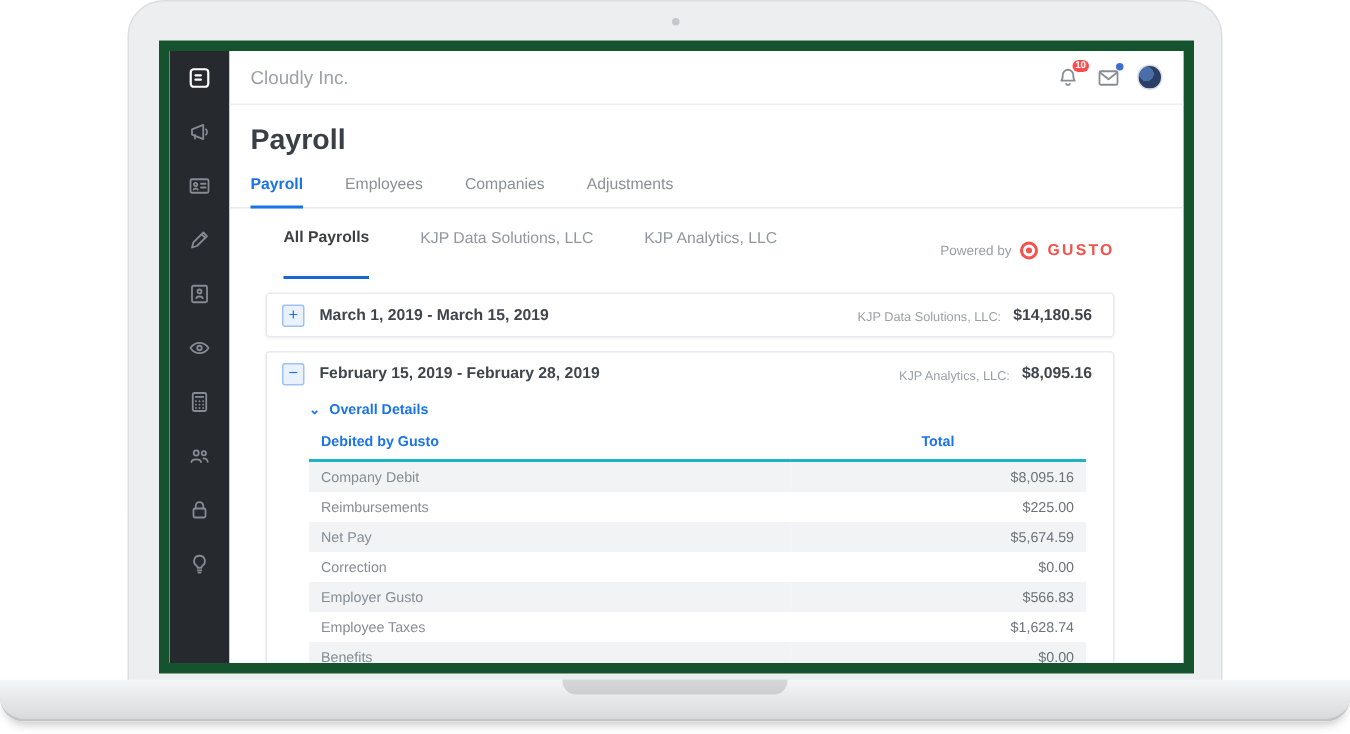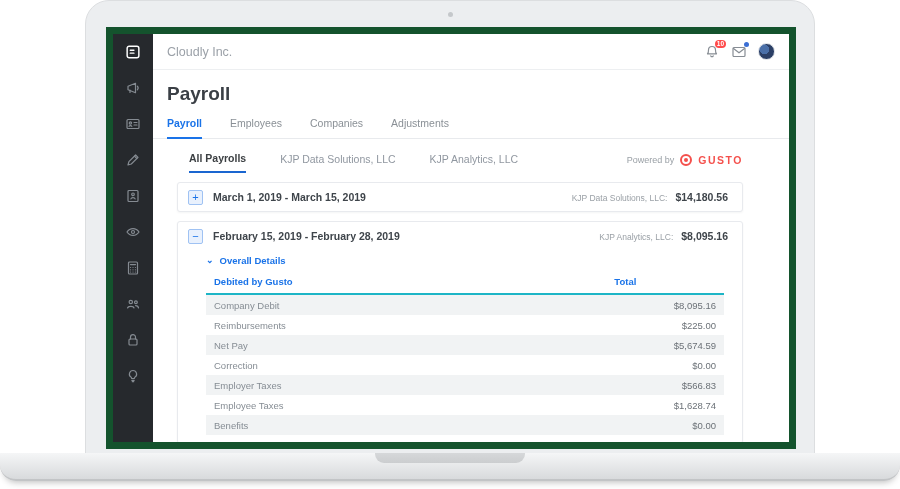--- a/index.html
+++ b/index.html
@@ -45,21 +45,21 @@
     border:1px solid #d9dde3; cursor:pointer; }
 
   .page-title { font-size:19px; font-weight:bold; color:#3a3f45; margin:13px 14px 0; }
 
   .tabs { display:flex; gap:28px; padding:0 14px; margin-top:12px; border-bottom:1px solid #e8eaed; }
   .tab { font-size:10.5px; color:#8a9096; padding-bottom:8px; cursor:pointer; }
   .tab.active { color:#1a73e8; font-weight:bold; border-bottom:2px solid #1a73e8; margin-bottom:-1px; }
 
   .content { padding:0 46px 0 24px; }
   .subtabs { display:flex; align-items:center; gap:34px; padding:13px 0 0 12px; }
-  .subtab { font-size:10.5px; color:#9097a0; padding-bottom:7px; cursor:pointer; }
+  .subtab { font-size:10.5px; color:#9097a0; padding-bottom:20px; cursor:pointer; }
   .subtab.active { color:#3c4043; font-weight:bold; border-bottom:2px solid #1a66d0; }
   .powered { margin-left:auto; display:flex; align-items:center; gap:6px; padding-bottom:5px; }
   .powered-label { font-size:9px; color:#9aa0a6; }
   .gusto-mark { width:12px; height:12px; border-radius:50%; border:2px solid #f4504c; position:relative; }
   .gusto-mark::after { content:""; position:absolute; left:2px; top:2px; width:4px; height:4px;
     border-radius:50%; background:#f4504c; }
   .gusto-text { font-size:10.5px; font-weight:bold; color:#f4504c; letter-spacing:1.5px; }
 
   .card { background:#fff; border:1px solid #e8eaee; border-radius:3px;
     box-shadow:0 1px 2px rgba(40,50,60,.05); margin-top:9px; }
@@ -256,21 +256,21 @@
                   </tr>
                   <tr>
                     <td class="lbl">Net Pay</td>
                     <td class="num">$5,674.59</td>
                   </tr>
                   <tr>
                     <td class="lbl">Correction</td>
                     <td class="num">$0.00</td>
                   </tr>
                   <tr>
-                    <td class="lbl">Employer Taxes</td>
+                    <td class="lbl">Employer Gusto</td>
                     <td class="num">$566.83</td>
                   </tr>
                   <tr>
                     <td class="lbl">Employee Taxes</td>
                     <td class="num">$1,628.74</td>
                   </tr>
                   <tr>
                     <td class="lbl">Benefits</td>
                     <td class="num">$0.00</td>
                   </tr>

